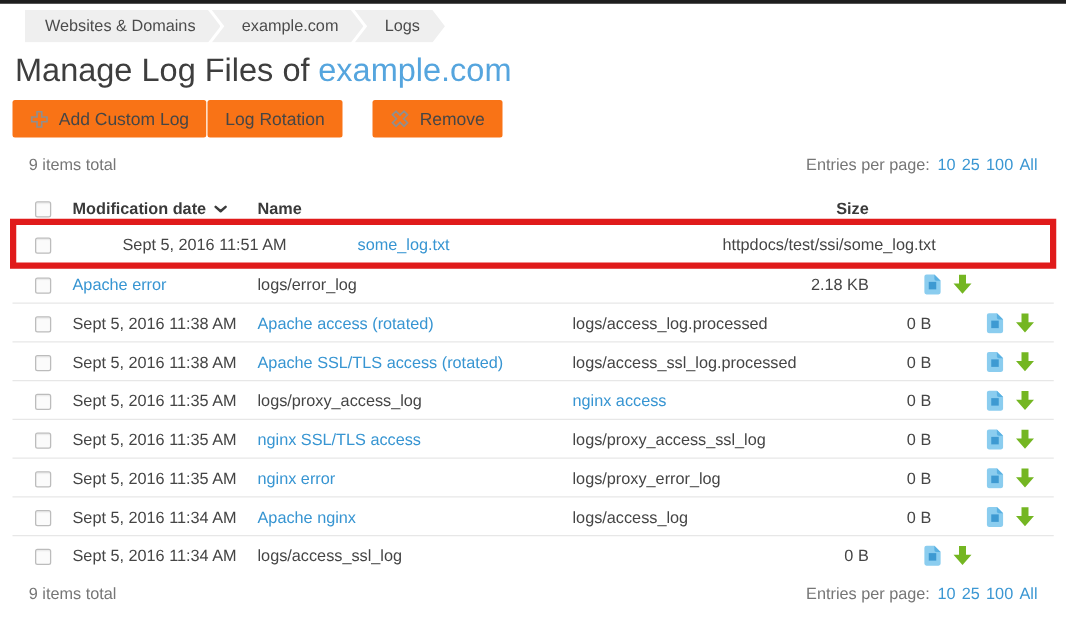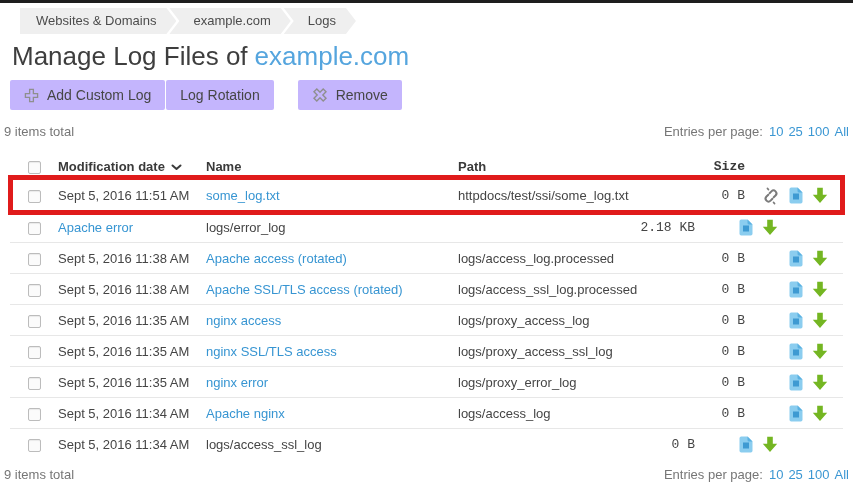--- a/index.html
+++ b/index.html
@@ -17,45 +17,45 @@
            clip-path:polygon(0 0, calc(100% - 10px) 0, 100% 50%, calc(100% - 10px) 100%, 0 100%, 10px 50%); }
   .crumb.current { cursor:default; }
 
   h1 { margin:6px 0 0 12px; font-size:26px; line-height:32px; font-weight:400; color:#3e3e3e; }
   h1 .domain { color:#55a5de; margin-left:7px; }
 
   
   .toolbar { margin:8px 0 0 10px; display:flex; }
   .btn-group { display:inline-flex; gap:1px; margin-right:24px; }
   .btn { display:inline-flex; align-items:center; gap:8px; height:30px; padding:0 14px;
-         background:#c4b5fd; border:none; border-radius:2px; font-family:inherit;
+         background:#f97316; border:none; border-radius:2px; font-family:inherit;
          font-size:14px; color:#464646; cursor:pointer; }
   .btn .ico { display:inline-flex; align-items:center; }
 
   
   .meta { display:flex; justify-content:space-between; align-items:center;
-          padding:0 4px; font-size:13px; color:#767676; height:18px; }
+          padding:0 23px; font-size:13px; color:#767676; height:18px; }
   .meta.top { margin-top:12px; }
   .meta.bottom { margin-top:6px; }
   .pager { display:flex; gap:6px; align-items:center;text-align:right; }
   .pager .opts { display:flex; gap:5px; }
   .plink { color:#3b97d3; text-decoration:none; cursor:pointer; }
 
   
   .table { position:relative; margin:12px 10px 4px; }
   .thead, .trow { display:grid; grid-template-columns:48px 148px 252px 237px 50px 1fr;
                   align-items:center; font-size:13px; }
   .thead { height:28px; font-weight:700; color:#3a3a3a; }
   .trow { height:31px; border-top:1px solid #e7e7e7; color:#454545; }
-  .trow:first-child { border-top:none; }
+  .trow:first-child { border-top:none;gap:40px; }
   .c.check { padding-left:18px; }
   .checkbox { display:inline-block; width:13px; height:13px; border:1px solid #bcbcbc;
               border-radius:2px; background:#fbfbfb; box-shadow:inset 0 1px 1px rgba(0,0,0,.07);
               cursor:pointer; vertical-align:middle; }
-  .c.size { text-align:right;font-family:Liberation Mono, monospace; }
+  .c.size { text-align:right; }
   .c.actions { display:flex; align-items:center; gap:9px; padding-left:17px; }
   .act { display:inline-flex; align-items:center; cursor:pointer; }
   .sorth { display:inline-flex; align-items:center; gap:6px; cursor:pointer; }
   a.link { color:#3795d2; text-decoration:none; cursor:pointer; }
 
   
   .highlight { position:absolute; left:-2px; top:23px; width:837px; height:40px;
                border:5px solid #e01b1b; pointer-events:none; }
 </style>
 </head>
@@ -114,21 +114,20 @@
   <div class="table">
     <div class="thead">
       <div class="c check"><span class="checkbox"></span></div>
       <div class="c"><span class="sorth">
             <span>Modification date</span>
             <span><svg width="11" height="7" viewBox="0 0 11 7">
                 <path d="M1.5 1.5L5.5 5l4-3.5" fill="none" stroke="#3c3c3c" stroke-width="2" stroke-linecap="round" stroke-linejoin="round"></path>
               </svg></span>
           </span></div>
       <div class="c">Name</div>
-      <div class="c">Path</div>
       <div class="c size">Size</div>
       <div class="c"></div>
     </div>
     <div id="tbody">
         <div class="trow">
     <div class="c check"><span class="checkbox"></span></div>
     <div class="c">Sept 5, 2016 11:51 AM</div>
     <div class="c"><a class="link">some_log.txt</a></div>
     <div class="c">httpdocs/test/ssi/some_log.txt</div>
     <div class="c size">0 B</div>
@@ -241,22 +240,22 @@
       <span class="act">
         <svg width="16" height="17" viewBox="0 0 16 17">
                 <path d="M5.2.8h5.6v7h4.4L8 16 .8 7.8h4.4z" fill="#74b622"></path>
               </svg>
       </span>
     </div>
   </div>
         <div class="trow">
     <div class="c check"><span class="checkbox"></span></div>
     <div class="c">Sept 5, 2016 11:35 AM</div>
+    <div class="c">logs/proxy_access_log</div>
     <div class="c"><a class="link">nginx access</a></div>
-    <div class="c">logs/proxy_access_log</div>
     <div class="c size">0 B</div>
     <div class="c actions">
       <span class="act" style="visibility: hidden;">
         <svg width="18" height="18" viewBox="0 0 18 18">
                 <g transform="rotate(-45 9 9)" fill="none" stroke="#7b7b7b" stroke-width="2" stroke-linecap="round">
                   <path d="M8 6.2H5.4a2.9 2.9 0 0 0 0 5.8H8"></path>
                   <path d="M10 11.8h2.6a2.9 2.9 0 0 0 0-5.8H10"></path>
                 </g>
                 <path d="M6.5 2.6 5.4 1.4M11.5 15.4l1.1 1.2" fill="none" stroke="#7b7b7b" stroke-width="1.6" stroke-linecap="round"></path>
               </svg>

